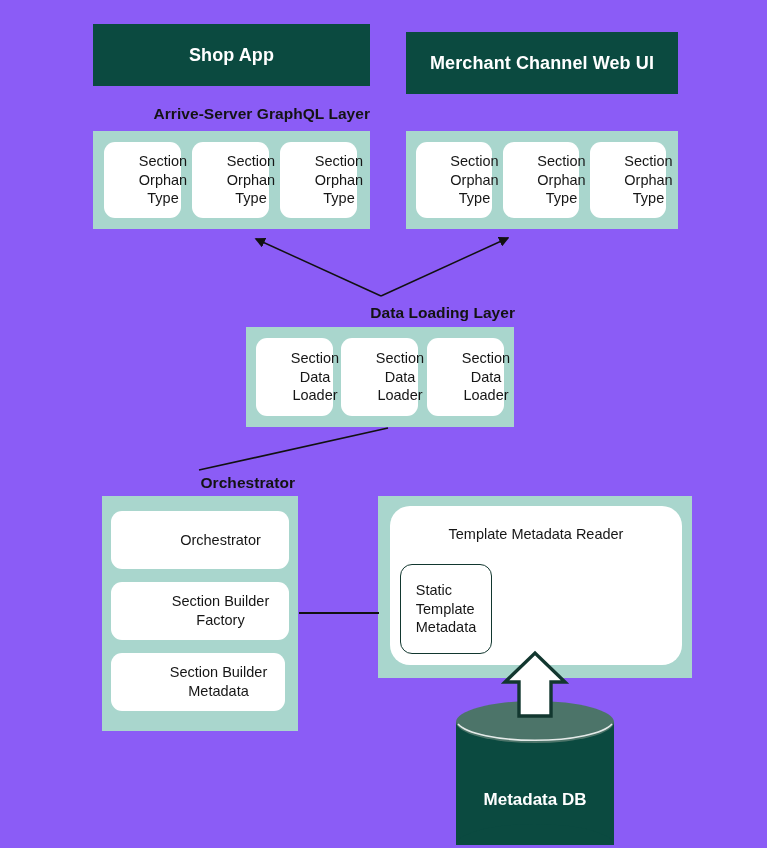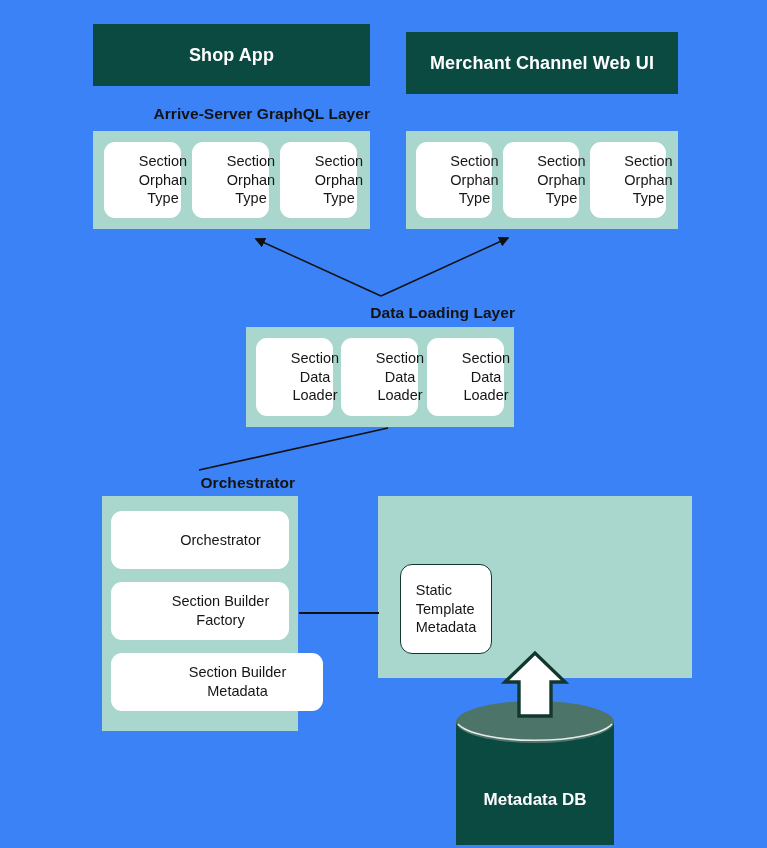--- a/index.html
+++ b/index.html
@@ -9,21 +9,21 @@
     background: #ffffff;
   }
   body {
     font-family: "Liberation Sans", sans-serif;
     -webkit-font-smoothing: antialiased;
   }
   #canvas {
     position: relative;
     width: 767px;
     height: 848px;
-    background: #3b82f6;
+    background: #8b5cf6;
     overflow: hidden;
   }
 
   
   .client-box {
     position: absolute;
     background: #0b4a40;
     color: #ffffff;
     font-weight: bold;
     font-size: 18px;
@@ -200,29 +200,32 @@
 
   <div class="layer-title" style="left:100px; top:474px; width:195px;">Orchestrator</div>
 
   <div class="teal-group" style="left:102px; top:496px; width:196px; height:235px;">
     <div class="card" style="left:9px; top:15px; width:178px; height:58px;">
       <span style="white-space:pre-line;">Orchestrator</span>
     </div>
     <div class="card" style="left:9px; top:86px; width:178px; height:58px;">
       <span style="white-space:pre-line;">Section Builder Factory</span>
     </div>
-    <div class="card" style="left:9px; top:157px; width:212px; height:58px;">
+    <div class="card" style="left:9px; top:157px; width:174px; height:58px;">
       <span style="white-space:pre-line;">Section Builder
 Metadata</span>
     </div>
   </div>
 
 
   <div class="teal-group" style="left:378px; top:496px; width:314px; height:182px;">
 
+    <div class="tpl-card" style="left:12px; top:10px; width:292px; height:159px;">
+      <div class="tpl-card-label">Template Metadata Reader</div>
+    </div>
 
     <div class="outline-box" style="left:22px; top:68px; width:92px; height:90px;">
       <span style="white-space:pre-line;">Static
 Template
 Metadata</span>
     </div>
   </div>
 
   <div class="cylinder" style="left:456px; top:700px; width:158px; height:145px;">
     <svg width="158" height="145" viewBox="0 0 158 145" xmlns="http://www.w3.org/2000/svg">

